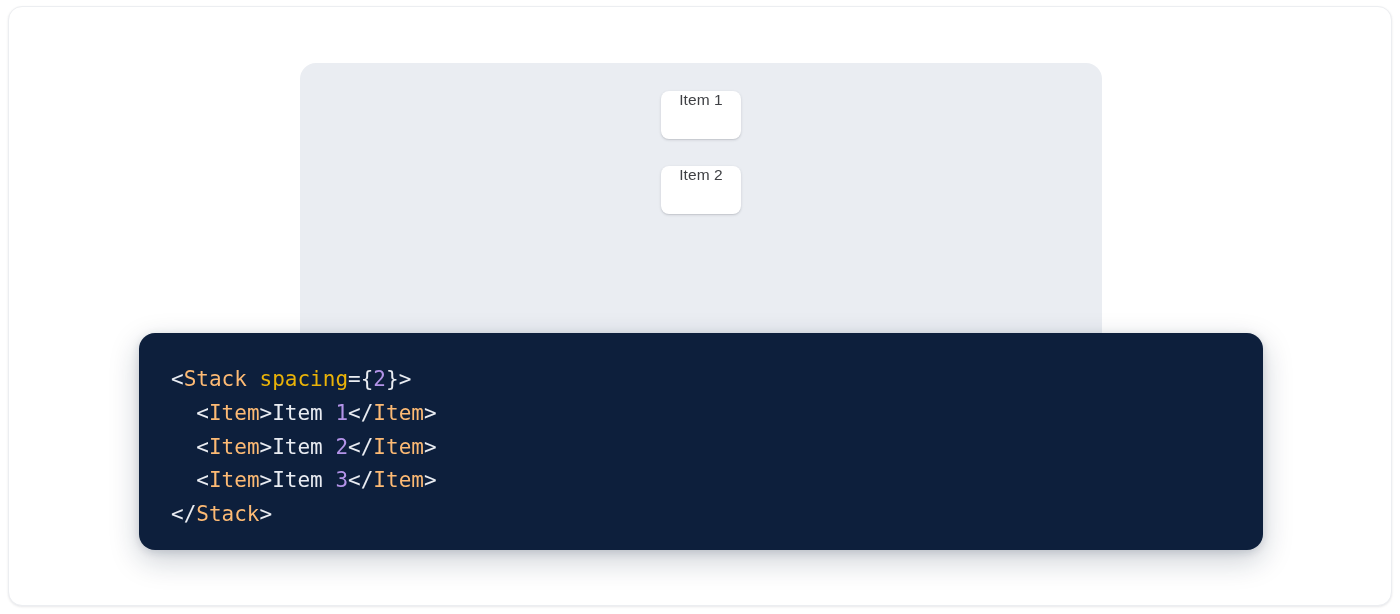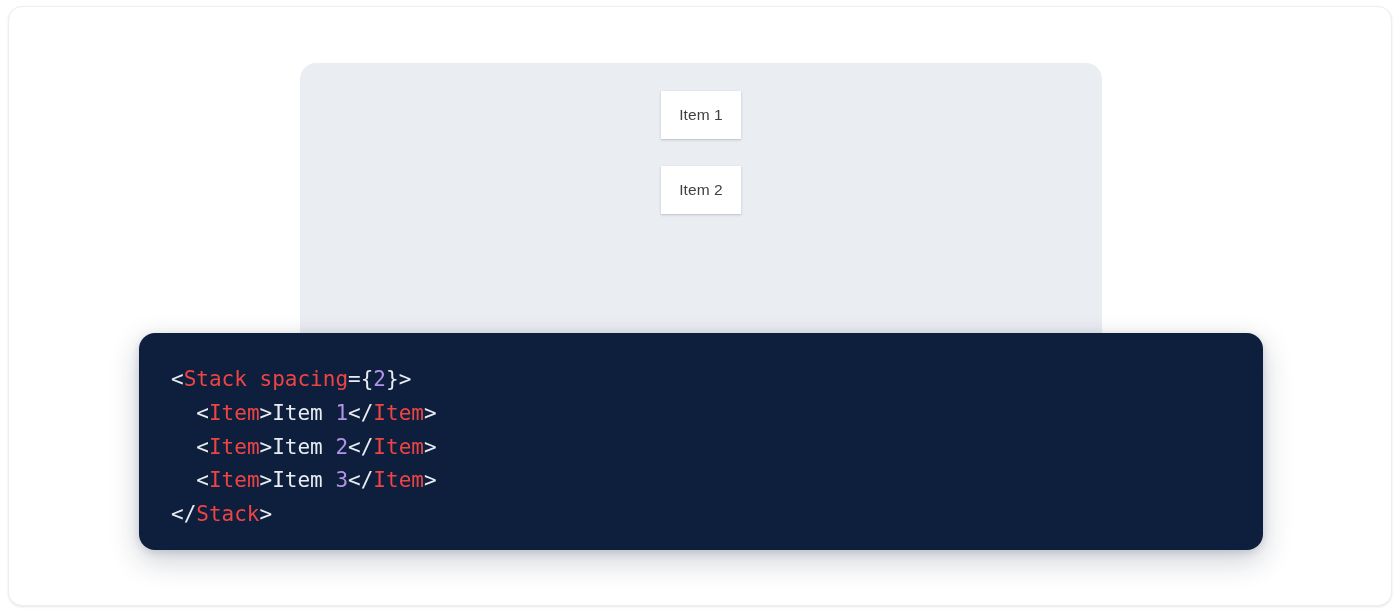--- a/index.html
+++ b/index.html
@@ -47,23 +47,23 @@
     flex-direction: column;
     align-items: center;
     padding-top: 28px;
     gap: 27px;
   }
 
   .stack-item {
     width: 80px;
     height: 48px;
     background: #ffffff;
-    border-radius: 0;
+    border-radius: 8px;
     display: flex;
-    align-items: center;
+    align-items: flex-start;
     justify-content: center;
     font-size: 15.5px;
     color: #3f4044;
     box-shadow: 0 1px 3px rgba(22,28,45,0.14), 0 1px 1px rgba(22,28,45,0.07);
     letter-spacing: 0.1px;
   }
 
   
   #code-panel {
     position: absolute;
@@ -82,22 +82,22 @@
     font-family: "DejaVu Sans Mono", "Liberation Mono", monospace;
     font-size: 21px;
     line-height: 33.8px;
     white-space: pre;
     color: #e9ecf2;
   }
 
   .code-line { display: block; height: 33.8px; }
 
   .tok-punct  { color: #e9ecf2; }
-  .tok-tag    { color: #ef4444; }
-  .tok-attr   { color: #ef4444; }
+  .tok-tag    { color: #fdba74; }
+  .tok-attr   { color: #eab308; }
   .tok-number { color: #b393e8; }
   .tok-text   { color: #e9ecf2; }
   .code-indent { color: transparent; }
 </style>
 </head>
 <body>
 
 <div id="app-card">
 
   <div id="preview-panel"></div>

